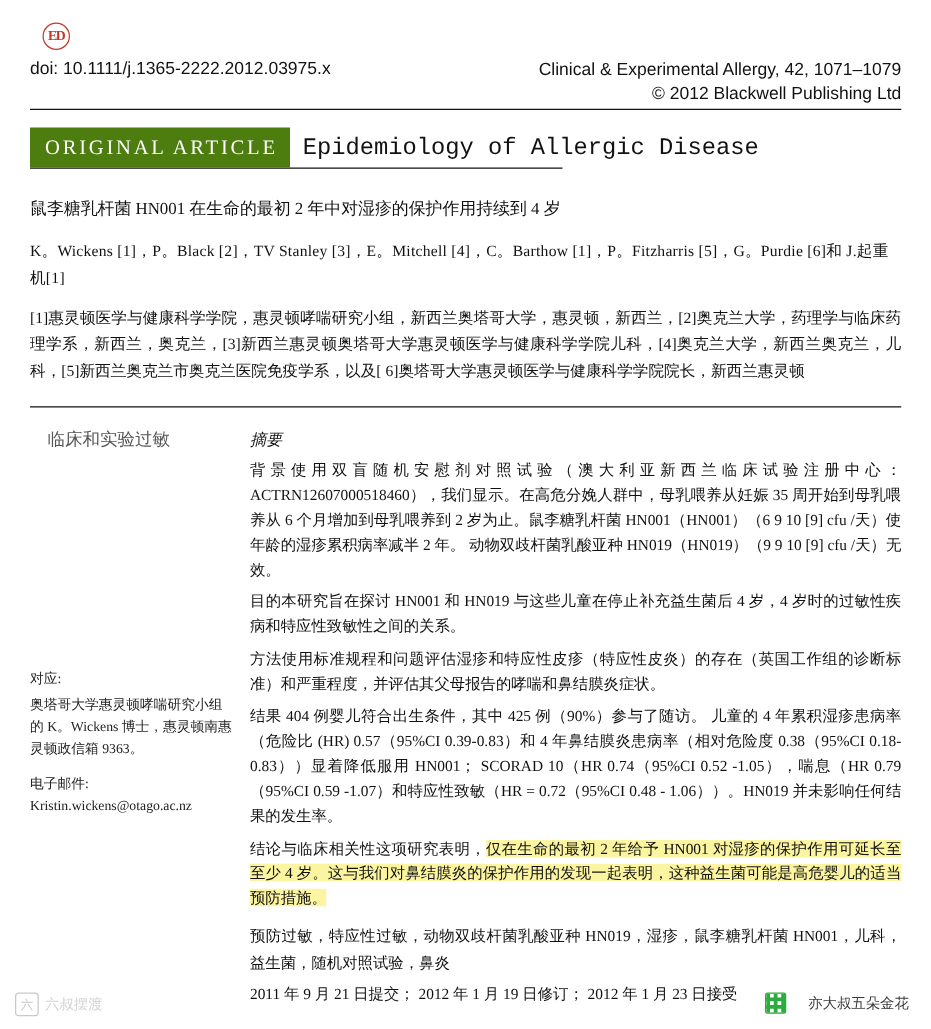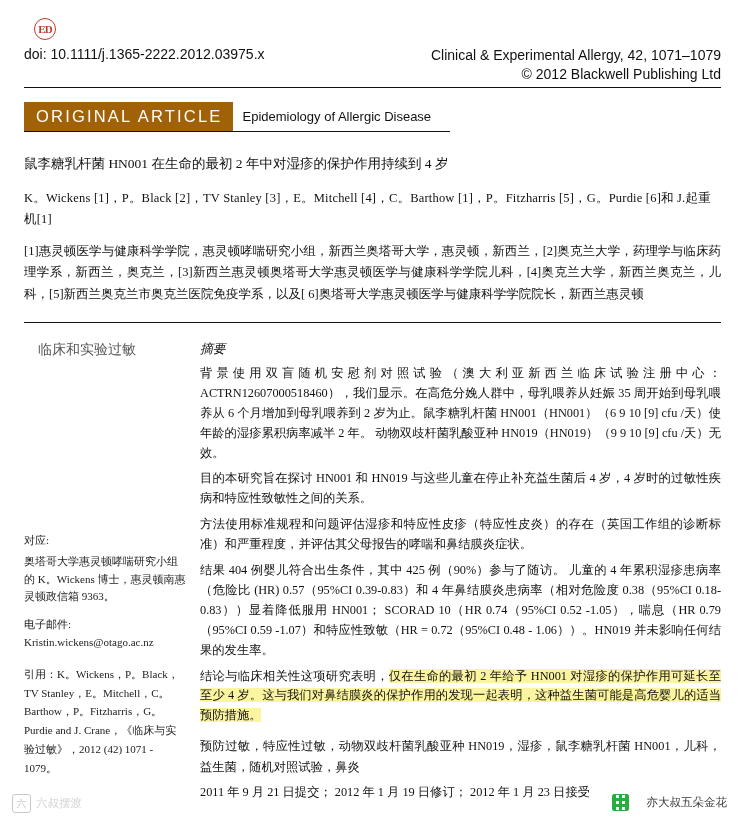--- a/index.html
+++ b/index.html
@@ -52,33 +52,33 @@
 
   
   .title-band {
     display: flex;
     align-items: stretch;
     margin-top: 14px;
     border-bottom: 1.6px solid #111;
     width: 426px;
   }
   .orig-article {
-    background: #a16207;
+    background: #4d7c0f;
     color: #fff;
-    font-family: Liberation Sans, sans-serif;
+    font-family: Liberation Serif, serif;
     font-size: 16.5px;
     letter-spacing: 2.2px;
     padding: 5px 10px 5px 12px;
     white-space: nowrap;
     display: flex;
     align-items: center;
   }
   .section-name {
-    font-family: Liberation Sans, sans-serif;
-    font-size: 13px;
+    font-family: Liberation Mono, monospace;
+    font-size: 19px;
     color: #111;
     padding: 5px 0 5px 10px;
     display: flex;
     align-items: center;
     white-space: nowrap;
   }
 
   
   .art-title {
     margin-top: 22px;
@@ -232,21 +232,20 @@
   <div class="body-cols">
 
     <div class="col-left">
       <div class="keytitle">临床和实验过敏</div>
 
       <div class="corr-block">
         <div class="corr-label">对应:</div>
         <div class="corr-text">奥塔哥大学惠灵顿哮喘研究小组的 K。Wickens 博士，惠灵顿南惠灵顿政信箱 9363。</div>
         <div class="email-label">电子邮件:</div>
         <div class="email-text">Kristin.wickens@otago.ac.nz</div>
-        <div class="cite-block">引用：K。Wickens，P。Black，TV Stanley，E。Mitchell，C。Barthow，P。Fitzharris，G。Purdie and J. Crane，《临床与实验过敏》，2012 (42) 1071 - 1079。</div>
       </div>
     </div>
 
     <div class="col-right">
       <div class="abs-head">摘要</div>
       <p class="abs-p">背景使用双盲随机安慰剂对照试验（澳大利亚新西兰临床试验注册中心：ACTRN12607000518460），我们显示。在高危分娩人群中，母乳喂养从妊娠 35 周开始到母乳喂养从 6 个月增加到母乳喂养到 2 岁为止。鼠李糖乳杆菌 HN001（HN001）（6 9 10 [9] cfu /天）使年龄的湿疹累积病率减半 2 年。 动物双歧杆菌乳酸亚种 HN019（HN019）（9 9 10 [9] cfu /天）无效。</p>
       <p class="abs-p">目的本研究旨在探讨 HN001 和 HN019 与这些儿童在停止补充益生菌后 4 岁，4 岁时的过敏性疾病和特应性致敏性之间的关系。</p>
       <p class="abs-p">方法使用标准规程和问题评估湿疹和特应性皮疹（特应性皮炎）的存在（英国工作组的诊断标准）和严重程度，并评估其父母报告的哮喘和鼻结膜炎症状。</p>
       <p class="abs-p">结果 404 例婴儿符合出生条件，其中 425 例（90%）参与了随访。 儿童的 4 年累积湿疹患病率（危险比 (HR) 0.57（95%CI 0.39-0.83）和 4 年鼻结膜炎患病率（相对危险度 0.38（95%CI 0.18-0.83））显着降低服用 HN001； SCORAD 10（HR 0.74（95%CI 0.52 -1.05），喘息（HR 0.79（95%CI 0.59 -1.07）和特应性致敏（HR = 0.72（95%CI 0.48 - 1.06））。HN019 并未影响任何结果的发生率。</p>
       <p class="abs-p"><span>结论与临床相关性这项研究表明，</span><span class="hl">仅在生命的最初 2 年给予 HN001 对湿疹的保护作用可延长至至少 4 岁。这与我们对鼻结膜炎的保护作用的发现一起表明，这种益生菌可能是高危婴儿的适当预防措施。</span></p>

